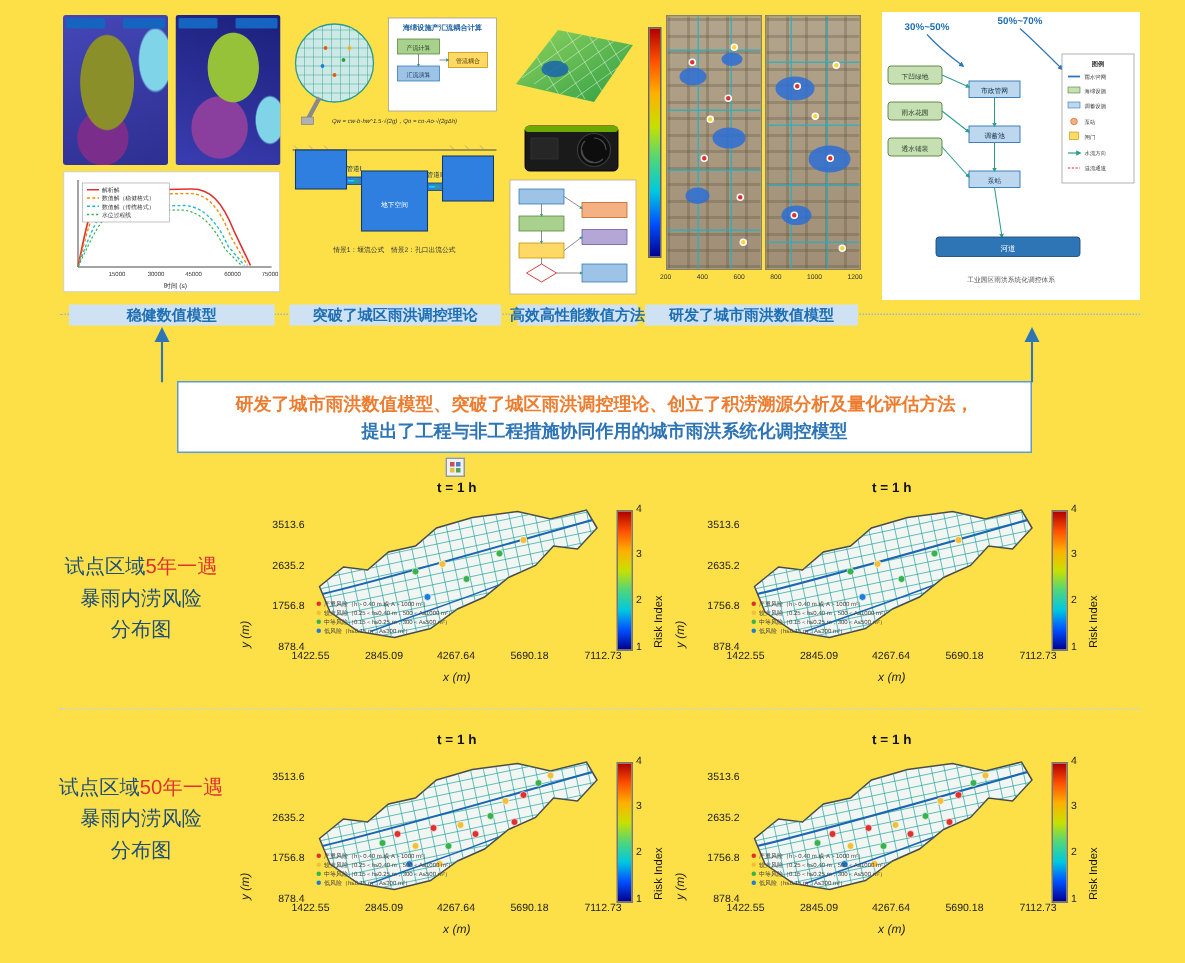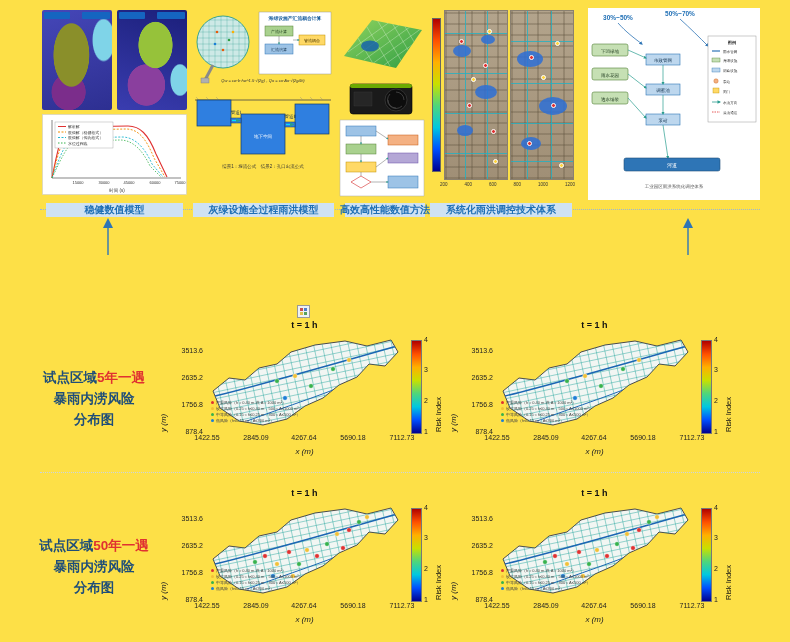--- a/index.html
+++ b/index.html
@@ -12,21 +12,21 @@
              font-weight:bold;font-size:10px;display:flex;align-items:center;justify-content:center;
              white-space:nowrap;z-index:3;}
   .dotted-line{position:absolute;left:40px;width:720px;border-top:1px dotted #9bb7d4;z-index:1;}
   
   .summary-box{position:absolute;left:118px;top:254px;width:556px;border:1.3px solid #5b9bd5;
                background:#fff;padding:5px 6px;text-align:center;font-size:12px;font-weight:600;line-height:1.5;}
   .summary-line1{color:#ed7d31;}
   .summary-line2{color:#2e75b6;}
   .up-arrow{position:absolute;top:218px;width:16px;height:37px;z-index:2;}
   
-  .row-label{position:absolute;left:30px;width:128px;text-align:center;font-weight:bold;
+  .row-label{position:absolute;left:30px;width:128px;text-align:center;font-weight:normal;
              font-size:13.5px;color:#1f4e79;line-height:1.55;}
   .row-label .hl{color:#e03131;}
   
   .map-slot{position:absolute;width:288px;height:142px;}
   .map-panel{position:absolute;inset:0;color:#222;}
   .map-title{position:absolute;left:50px;top:0;width:195px;text-align:center;font-size:9px;font-weight:bold;color:#111;}
   .map-ylabel{position:absolute;left:2px;top:16px;height:96px;display:flex;align-items:center;
               writing-mode:vertical-rl;transform:rotate(180deg);font-style:italic;font-size:8px;}
   .ytick{position:absolute;left:12px;width:34px;text-align:right;font-size:7px;height:8px;line-height:8px;}
   .yt0{top:27px;} .yt1{top:54px;} .yt2{top:81px;} .yt3{top:108px;}
@@ -458,52 +458,56 @@
     </svg>
   </div>
 
   <div class="dotted-line" style="top:209px"></div>
   <div class="dotted-line" style="top:472px;border-top-color:#c8d4de"></div>
 
   <div class="label-bar" style="left:46px;width:137px">
       <span>稳健数值模型</span>
     </div>
   <div class="label-bar" style="left:193px;width:141px">
-      <span>灰绿设施全过程雨洪模型</span>
+      <span>突破了城区雨洪调控理论</span>
     </div>
   <div class="label-bar" style="left:345px;width:80px">
       <span>高效高性能数值方法</span>
     </div>
   <div class="label-bar" style="left:430px;width:142px">
-      <span>系统化雨洪调控技术体系</span>
+      <span>研发了城市雨洪数值模型</span>
     </div>
 
   <svg class="up-arrow" style="left:100px" viewBox="0 0 16 37">
     <line x1="8" y1="37" x2="8" y2="9" stroke="#2e75b6" stroke-width="1.4"></line>
     <polygon points="8,0 3,10 13,10" fill="#2e75b6"></polygon>
   </svg>
   <svg class="up-arrow" style="left:680px" viewBox="0 0 16 37">
     <line x1="8" y1="37" x2="8" y2="9" stroke="#2e75b6" stroke-width="1.4"></line>
     <polygon points="8,0 3,10 13,10" fill="#2e75b6"></polygon>
   </svg>
 
+  <div class="summary-box">
+    <div class="summary-line1">研发了城市雨洪数值模型、突破了城区雨洪调控理论、创立了积涝溯源分析及量化评估方法，</div>
+    <div class="summary-line2">提出了工程与非工程措施协同作用的城市雨洪系统化调控模型</div>
+  </div>
 
   <div class="fig-icon">
     <span style="background:#c94f4f"></span>
       <span style="background:#4f7ec9"></span>
     <span style="background:#e0c24f"></span>
       <span style="background:#57a05a"></span>
   </div>
 
   <div class="row-label" style="top:368px">
     <div><span>试点区域</span><span class="hl">5年一遇</span></div>
     <div>暴雨内涝风险</div>
     <div>分布图</div>
   </div>
-  <div class="row-label" style="top:536px">
+  <div class="row-label" style="top:515px">
     <div><span>试点区域</span><span class="hl">50年一遇</span></div>
     <div>暴雨内涝风险</div>
     <div>分布图</div>
   </div>
 
   <div class="map-slot" style="left:157px;top:320px">
     <div class="map-panel">
       <div class="map-title">t = 1 h</div>
       <div class="map-ylabel">y (m)</div>
       <div class="ytick yt0">3513.6</div>

